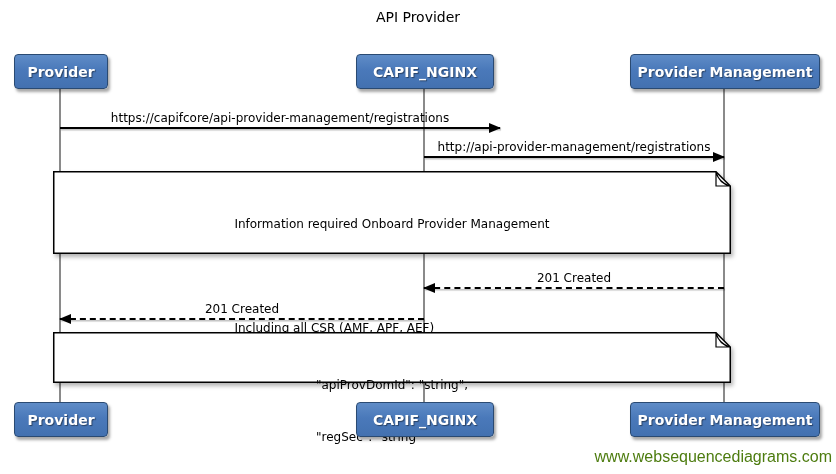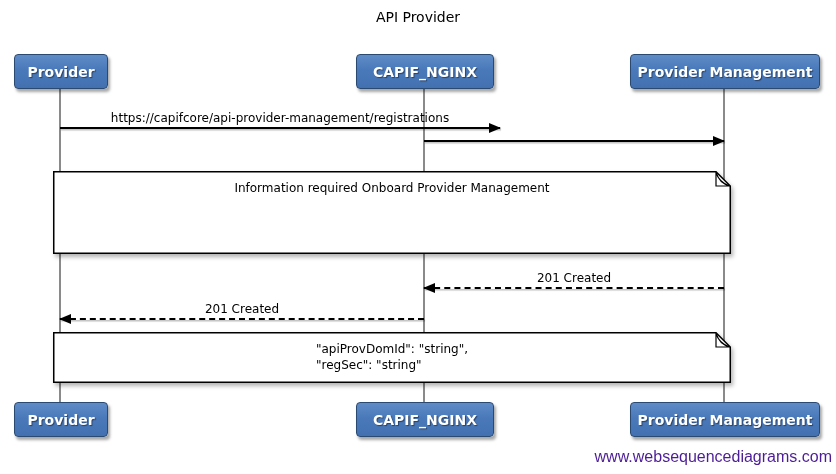--- a/index.html
+++ b/index.html
@@ -105,28 +105,29 @@
   }
   .note-text-inner {
     text-align: left;
   }
   .note-line {
     font-size: 12px;
     line-height: 16px;
     min-height: 16px;
     color: #000000;
     white-space: pre;
+    margin-top: 36px;
   }
   .watermark {
     position: absolute;
     top: 448px;
     right: 4px;
     font-family: "Liberation Sans", sans-serif;
     font-size: 16px;
-    color: #4c1d95;
+    color: #4d7c0f;
   }
 </style>
 </head>
 <body>
 
 <div class="stage">
 
   <div class="title">API Provider</div>
 
   <div class="lifeline" style="left:59px"></div>
@@ -134,20 +135,21 @@
   <div class="lifeline" style="left:723px"></div>
 
   <div class="message" style="left:60px; top:111px; width:440px">
     <div class="msg-label">https://capifcore/api-provider-management/registrations</div>
     <div class="msg-line solid">
       <span class="arrow right"></span>
     </div>
   </div>
 
   <div class="message" style="left:424px; top:140px; width:300px">
+    <div class="msg-label">http://api-provider-management/registrations</div>
     <div class="msg-line solid">
       <span class="arrow right"></span>
     </div>
   </div>
 
   <div class="message" style="left:424px; top:271px; width:300px">
     <div class="msg-label">201 Created</div>
     <div class="msg-line dashed">
       <span class="arrow left"></span>
     </div>
@@ -162,20 +164,21 @@
 
   <div class="note" style="left:53px; top:171px; width:678px; height:83px">
     <svg width="678" height="83">
       <polygon points="0.75,0.75 663,0.75 677.25,15 677.25,82.25 0.75,82.25" fill="#ffffff" stroke="#000000" stroke-width="1.5"></polygon>
       <path d="M663,1 Q666,12 677,15 L663,15 Z" fill="#ffffff" stroke="#000000" stroke-width="1.2"></path>
     </svg>
     <div class="note-text" style="padding-top:9px">
       <div class="note-text-inner">
         <div class="note-line">Information required Onboard Provider Management</div>
         <div class="note-line"></div>
+        <div class="note-line">Including all CSR (AMF, APF, AEF)</div>
       </div>
     </div>
   </div>
 
   <div class="note" style="left:53px; top:332px; width:678px; height:51px">
     <svg width="678" height="51">
       <polygon points="0.75,0.75 663,0.75 677.25,15 677.25,50.25 0.75,50.25" fill="#ffffff" stroke="#000000" stroke-width="1.5"></polygon>
       <path d="M663,1 Q666,12 677,15 L663,15 Z" fill="#ffffff" stroke="#000000" stroke-width="1.2"></path>
     </svg>
     <div class="note-text" style="padding-top:9px">

